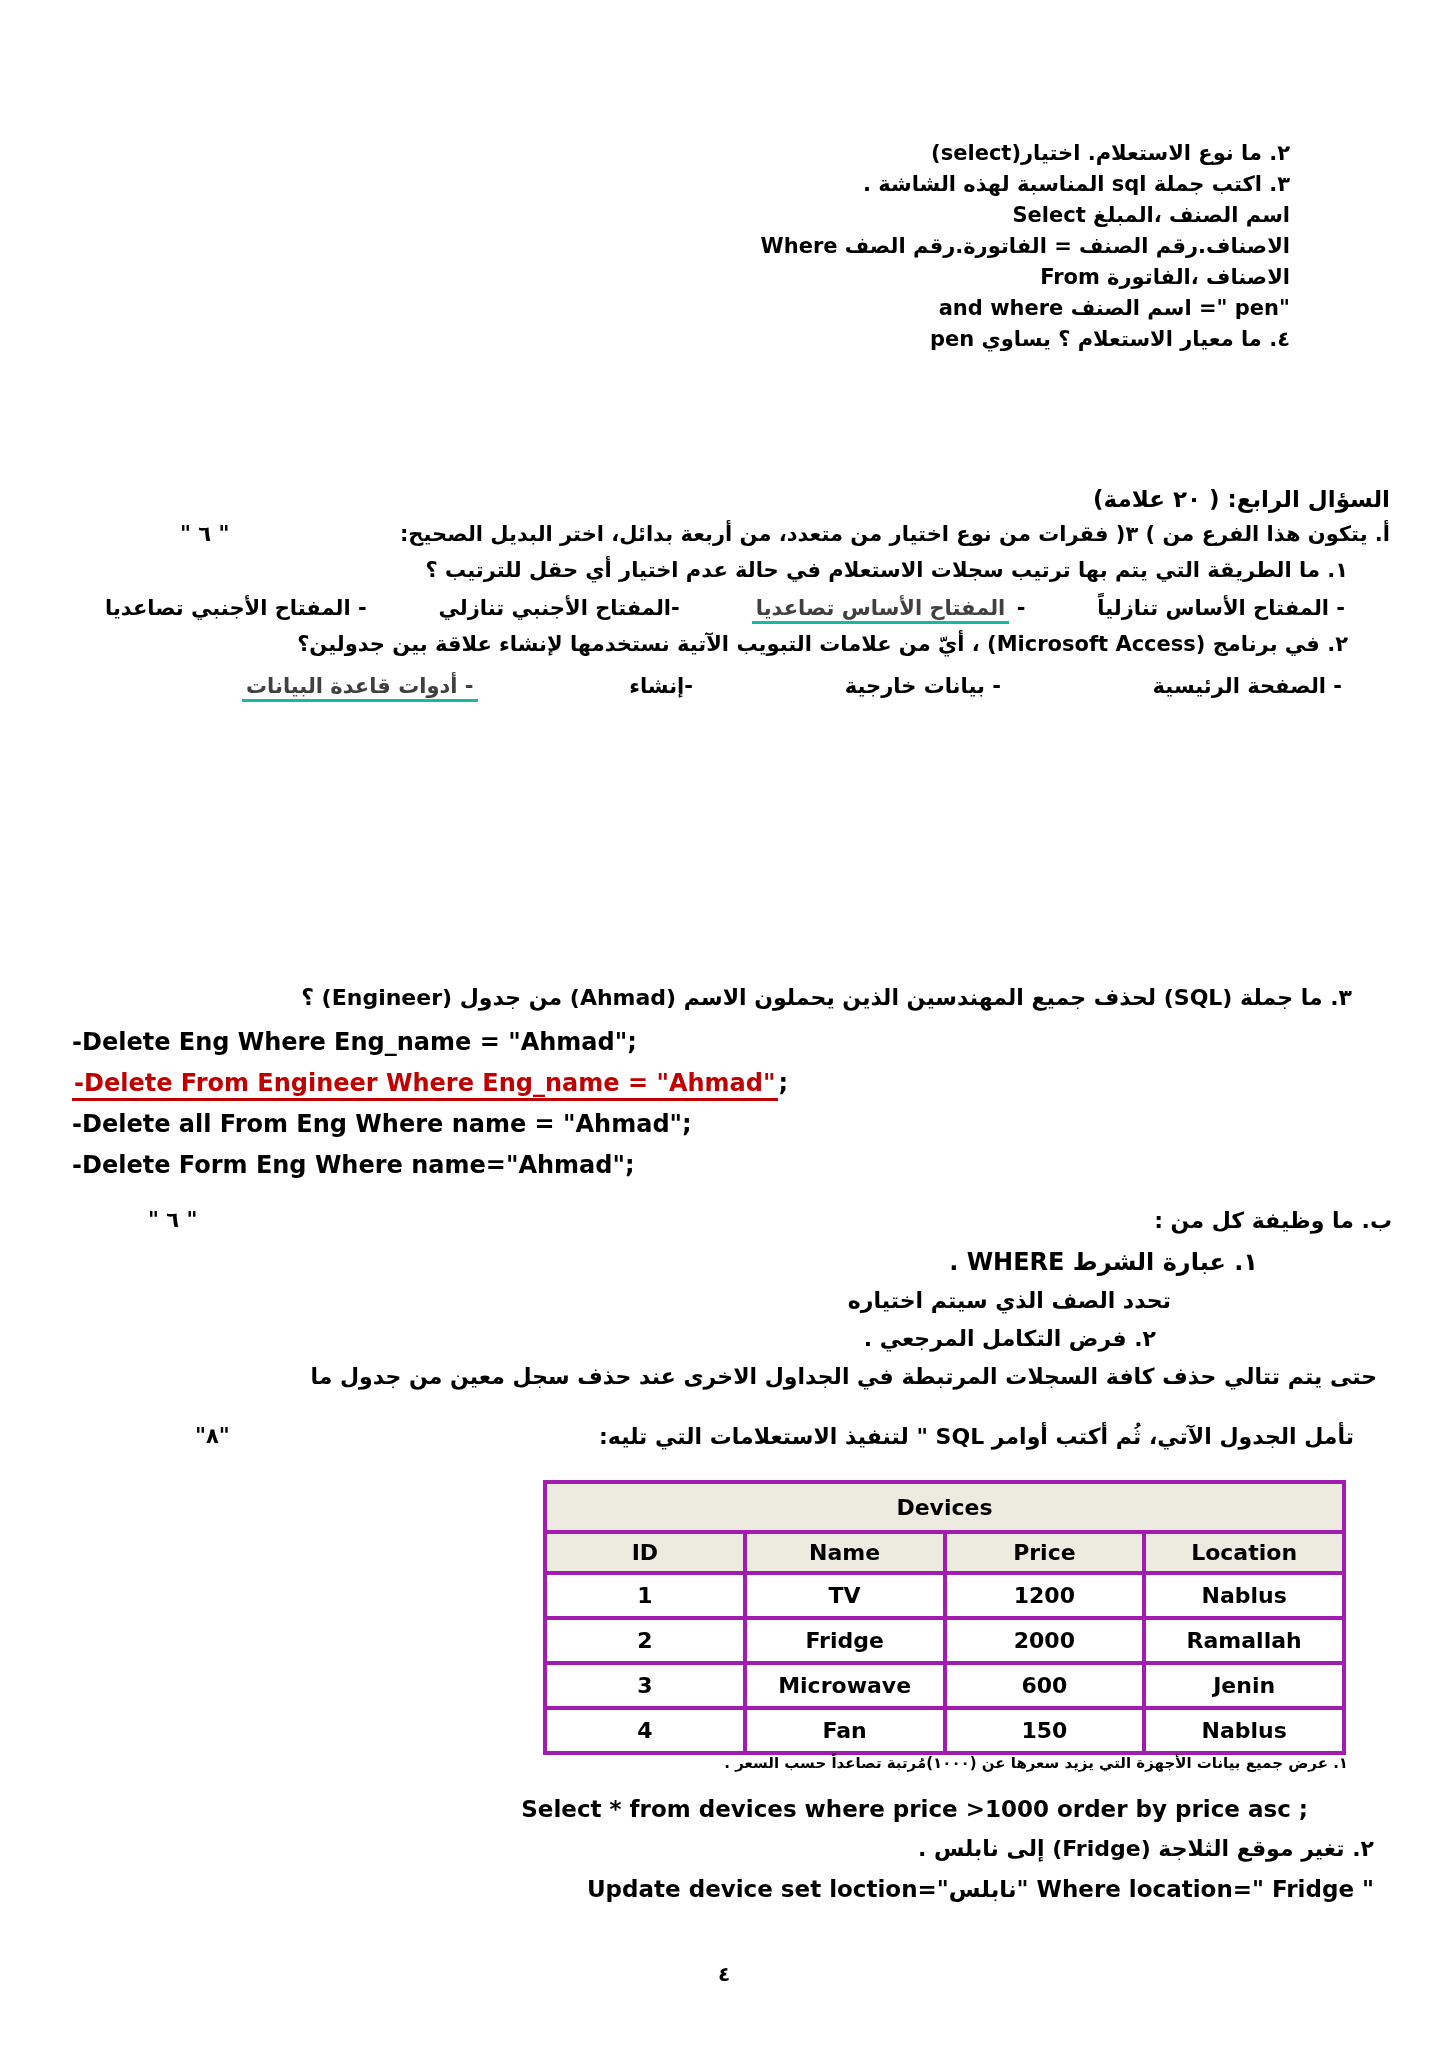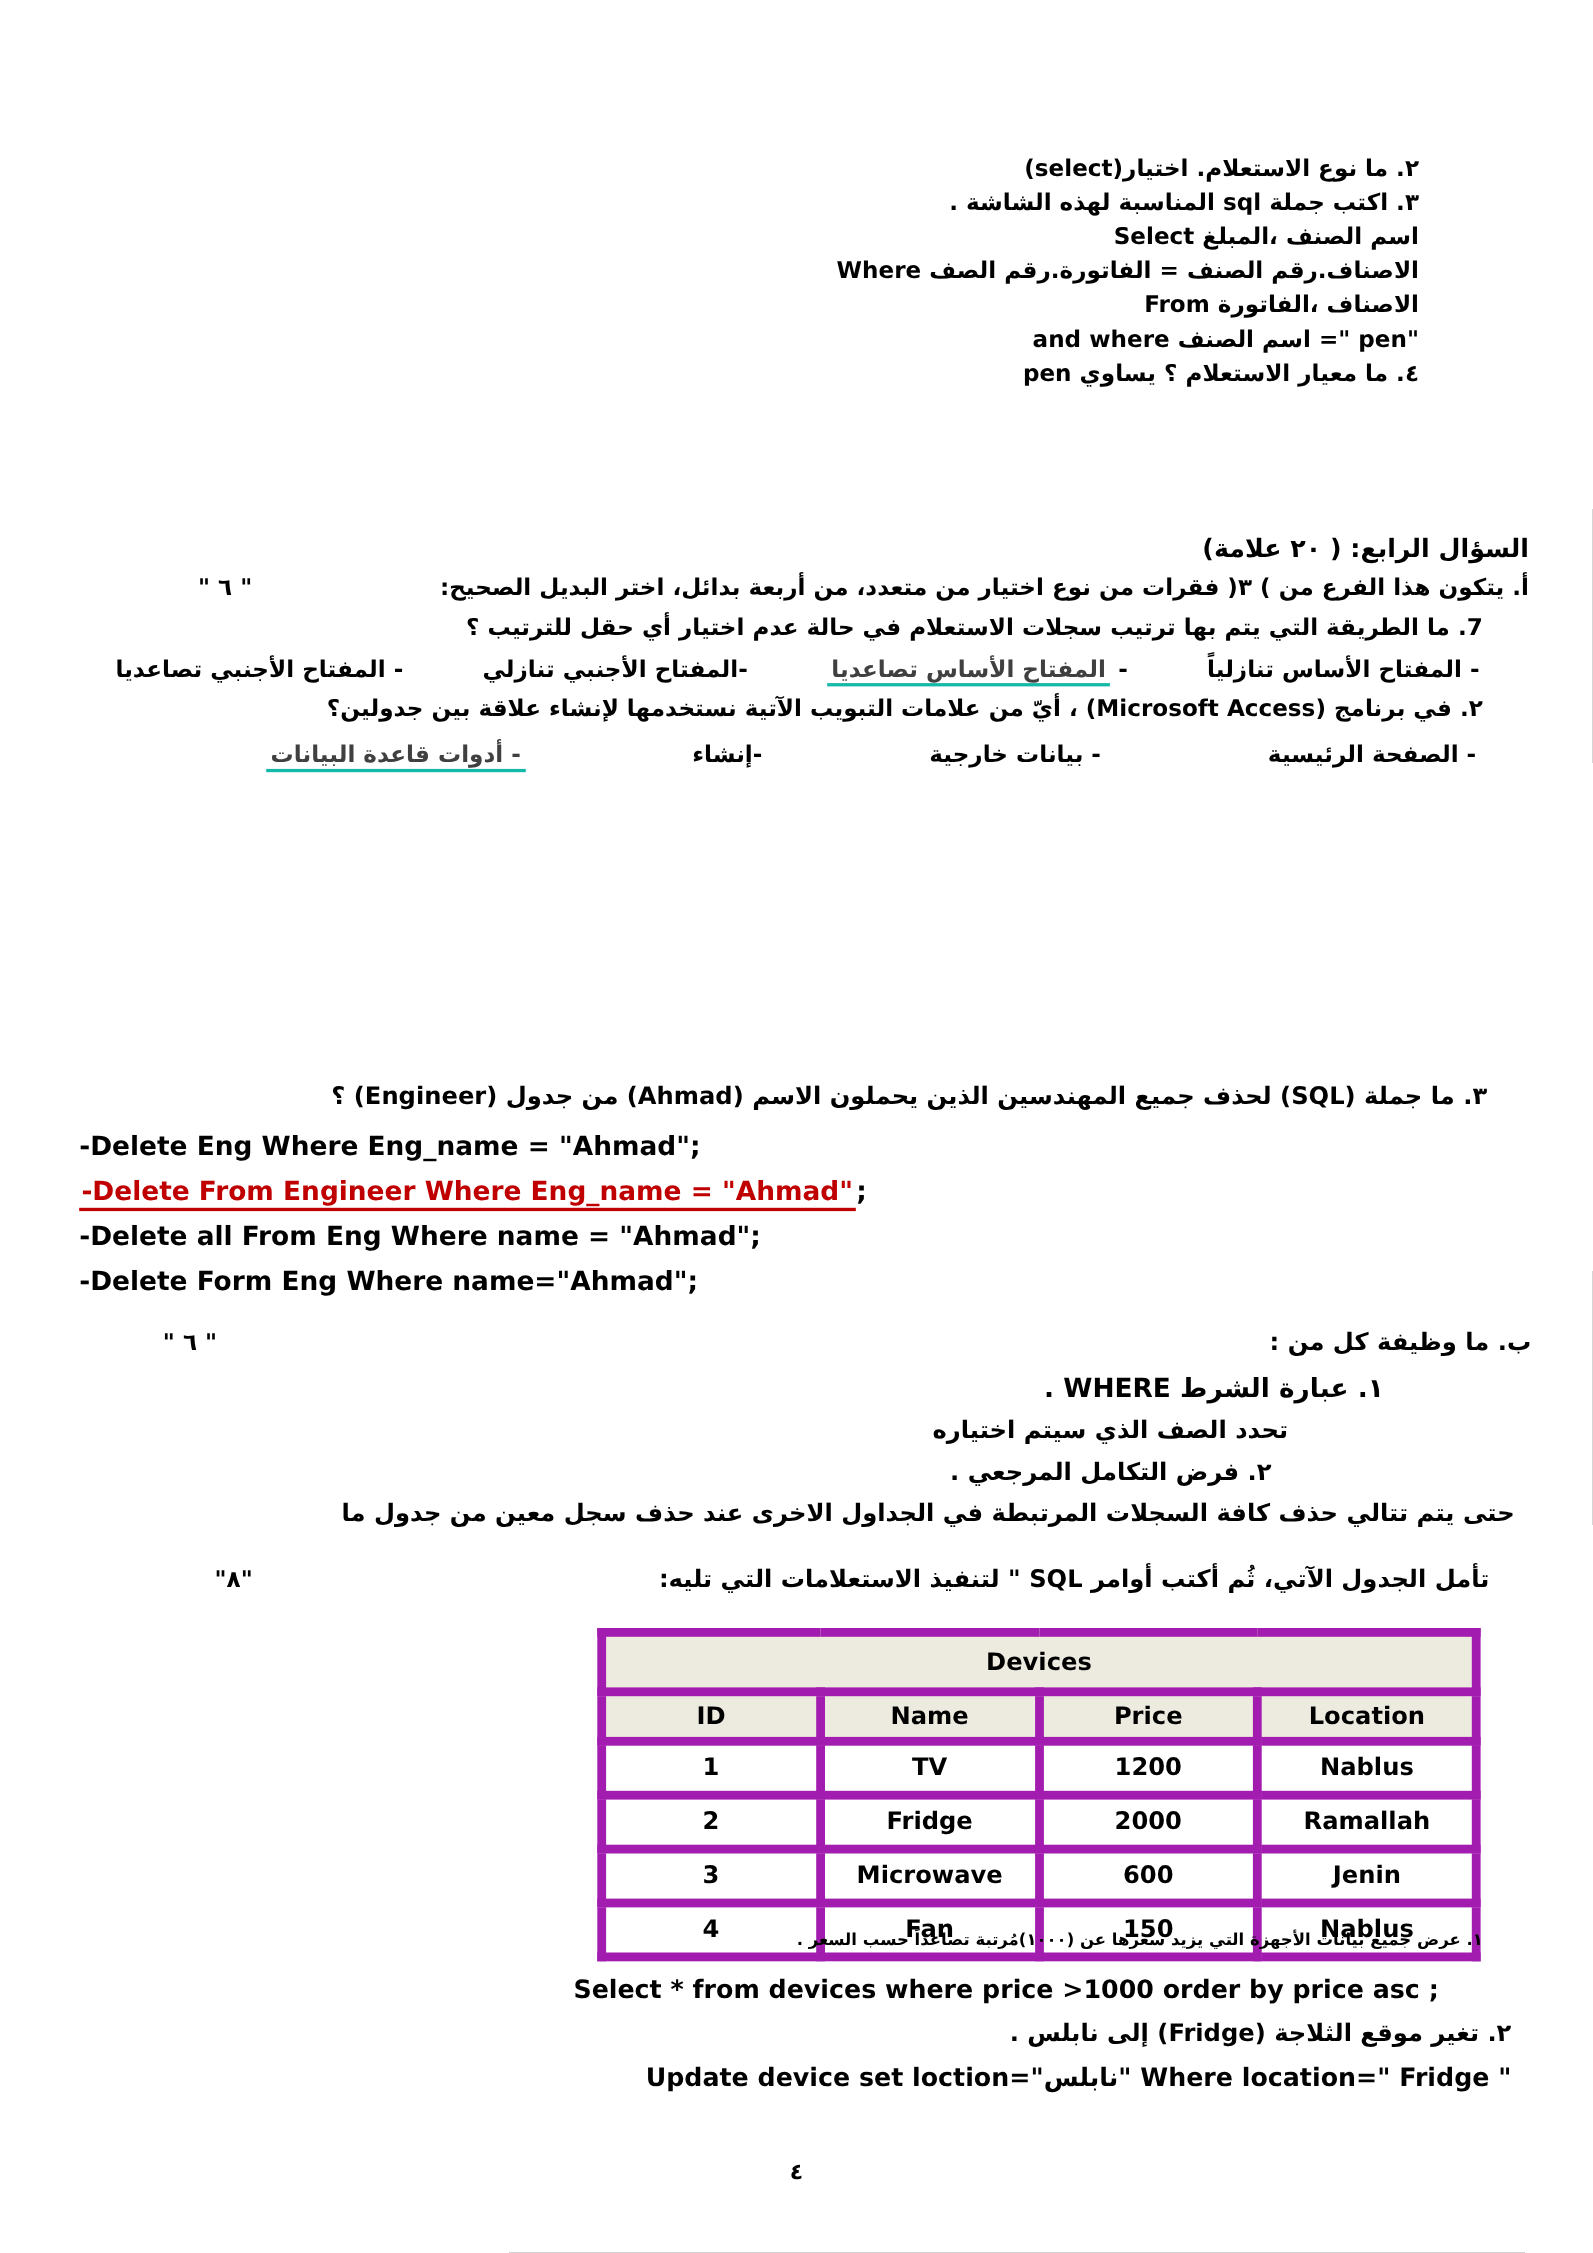--- a/index.html
+++ b/index.html
@@ -49,21 +49,21 @@
 
   
   .tbl-intro{top:1424px;right:94px;font-size:22px;}
   .tbl-mark{top:1424px;left:195px;font-size:21px;}
   table.devices{
     position:absolute;top:1480px;left:543px;width:803px;
     border-collapse:collapse;table-layout:fixed;
     font-size:22px;font-weight:bold;background:#fff;
   }
   table.devices td,table.devices th{
-    border:8px solid #a21caf;text-align:center;padding:6px 4px;
+    border:4px solid #a21caf;text-align:center;padding:6px 4px;
   }
   table.devices .head{background:#edebe0;}
   table.devices .title-cell{height:34px;}
   table.devices .data td{height:29px;}
 
   
   .bq1{top:1754px;right:100px;font-size:15px;}
   .ba1{top:1796px;right:140px;font-size:23px;}
   .bq2{top:1836px;right:74px;font-size:22px;margin-left:42px;}
   .ba2{top:1876px;right:74px;font-size:23px;}
@@ -82,21 +82,21 @@
     <div class="rtl">الاصناف.رقم الصنف = الفاتورة.رقم الصف  Where</div>
     <div class="rtl">الاصناف ،الفاتورة    From</div>
     <div class="ltr" style="text-align:right;">and where   اسم الصنف =" pen"</div>
     <div class="rtl">٤.  ما معيار الاستعلام ؟ يساوي pen</div>
   </div>
 
   <div class="abs rtl s4-title">السؤال الرابع: ( ٢٠ علامة)</div>
   <div class="abs rtl s4-line-a">أ. يتكون هذا الفرع من ) ٣( فقرات من نوع اختيار من متعدد، من أربعة بدائل، اختر البديل الصحيح:</div>
   <div class="abs ltr s4-mark-a">" ٦ "</div>
 
-  <div class="abs rtl s4-q s4-q1">7.  ما الطريقة التي يتم بها ترتيب سجلات الاستعلام في حالة عدم اختيار أي حقل للترتيب ؟</div>
+  <div class="abs rtl s4-q s4-q1">١.  ما الطريقة التي يتم بها ترتيب سجلات الاستعلام في حالة عدم اختيار أي حقل للترتيب ؟</div>
   <div class="abs opts opts-1">
     <span>- المفتاح الأساس تنازلياً</span>
     <span><span>-</span> <span class="red-underline">المفتاح الأساس تصاعديا</span></span>
     <span>-المفتاح الأجنبي تنازلي</span>
     <span>- المفتاح الأجنبي تصاعديا</span>
   </div>
 
   <div class="abs rtl s4-q s4-q2">٢.  في برنامج (Microsoft Access) ، أيّ من علامات التبويب الآتية نستخدمها  لإنشاء علاقة بين جدولين؟</div>
   <div class="abs opts opts-2">
     <span>- الصفحة الرئيسية</span>

